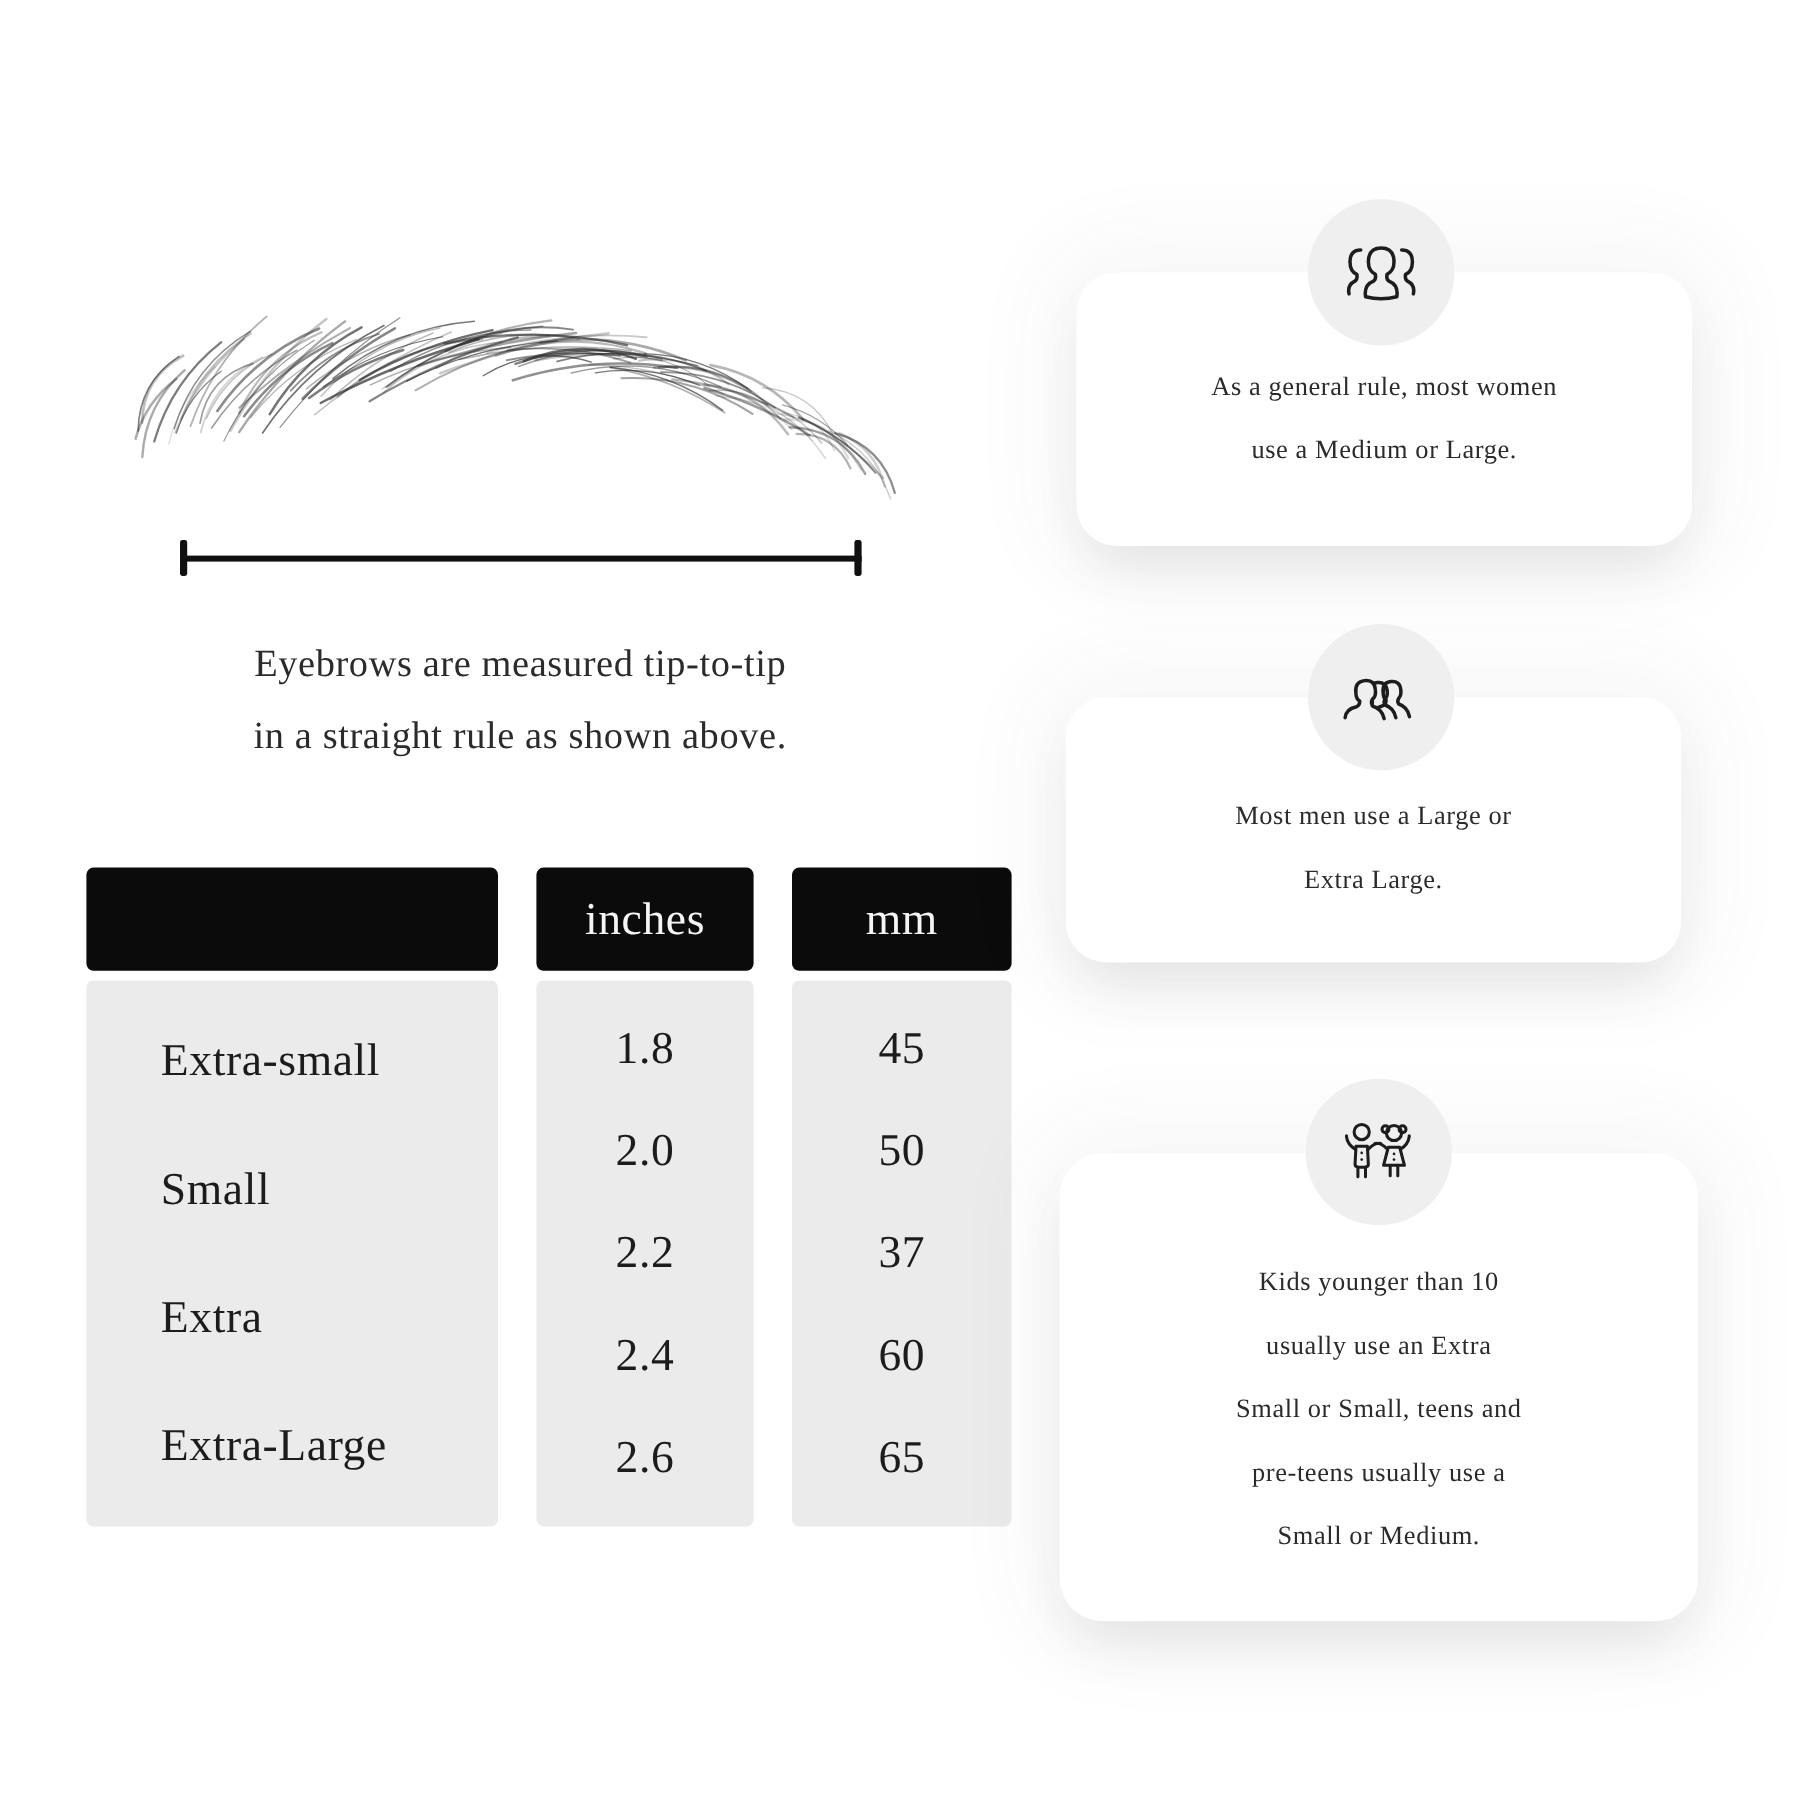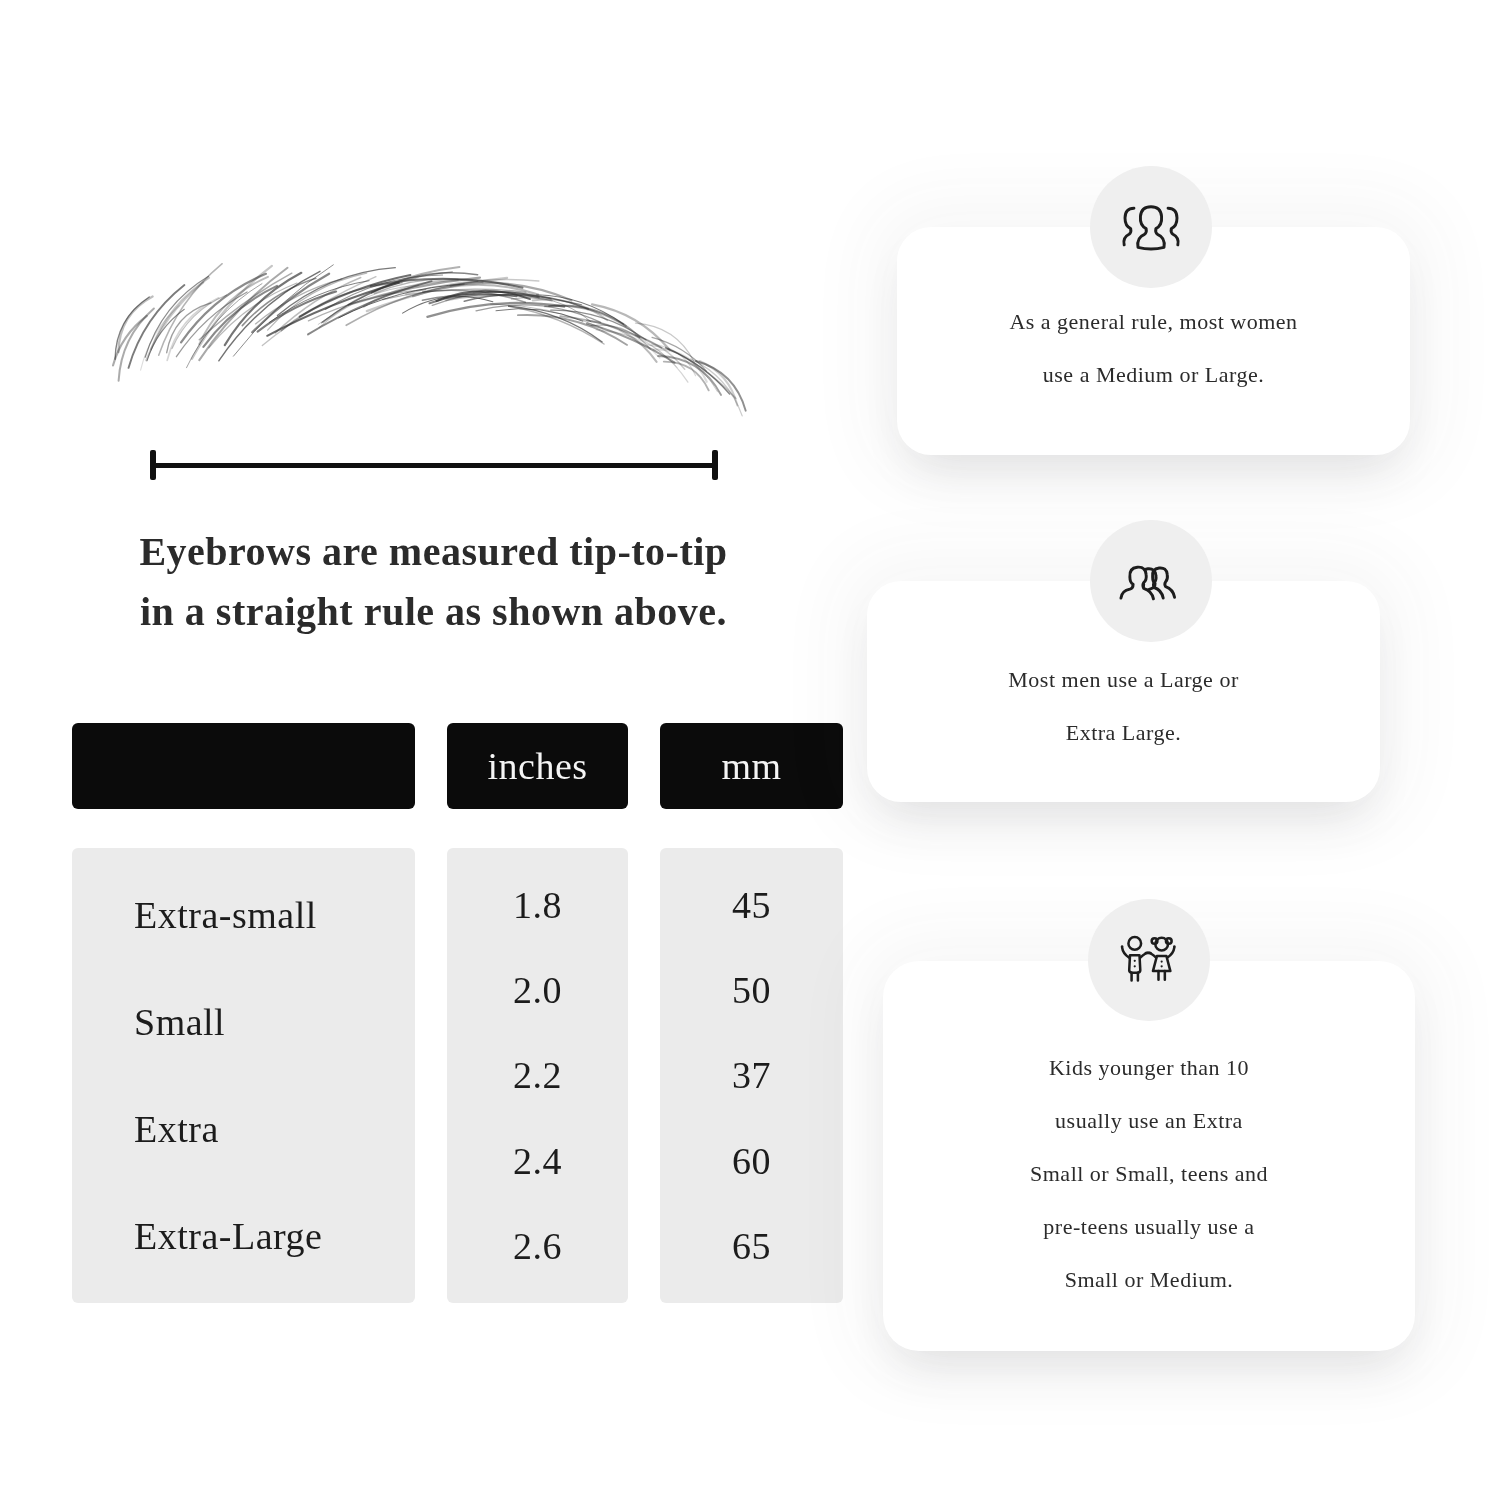--- a/index.html
+++ b/index.html
@@ -10,40 +10,40 @@
   
   .eyebrow{position:absolute;left:105px;top:222px;width:650px;height:215px;}
   
   .measure-line{position:absolute;left:150px;top:450px;width:568px;height:30px;}
   .measure-line .bar{position:absolute;left:0;top:13px;width:568px;height:5px;background:#101010;}
   .measure-line .cap{position:absolute;top:0;width:6px;height:30px;background:#101010;border-radius:2px;}
   .measure-line .cap.left{left:0;}
   .measure-line .cap.right{right:0;}
   
   .caption{position:absolute;left:72px;top:522px;width:723px;text-align:center;
-    font-size:40px;line-height:60px;color:#2b2b2b;letter-spacing:.5px;font-weight:bold;}
+    font-size:32px;line-height:60px;color:#2b2b2b;letter-spacing:.5px;}
   
   .size-table{position:absolute;left:72px;top:723px;width:723px;}
   .thead,.tbody{display:grid;grid-template-columns:343px 181px 183px;column-gap:8px;gap:32px;}
   .th{height:86px;background:#0b0b0b;border-radius:6px;color:#f5f5f5;
       display:flex;align-items:center;justify-content:center;font-size:38px;letter-spacing:.5px;}
   .tbody{margin-top:8px;}
   .tcol{height:455px;background:#ebebeb;border-radius:6px;
       display:flex;flex-direction:column;justify-content:space-around;
-      padding:14px 0;box-sizing:border-box;margin-top:31px;}
+      padding:14px 0;box-sizing:border-box;}
   .tcell{font-size:38px;color:#1c1c1c;letter-spacing:.5px;}
   .tcell.label{text-align:left;padding-left:62px;}
   .tcell.value{text-align:center;}
   
   .card{position:absolute;background:#ffffff;border-radius:34px;
     box-shadow:0 26px 48px -14px rgba(40,40,48,.12), 0 0 70px 28px rgba(60,60,70,.045);
     display:flex;flex-direction:column;align-items:center;box-sizing:border-box;}
   .card-text{width:100%;text-align:center;font-size:22px;line-height:53px;color:#2b2b2b;letter-spacing:.5px;}
   .card1{left:897px;top:227px;width:513px;height:228px;padding-top:68px;}
-  .card2{left:867px;top:581px;width:513px;height:221px;padding-top:72px;}
+  .card2{left:888px;top:581px;width:513px;height:221px;padding-top:72px;}
   .card3{left:883px;top:961px;width:532px;height:390px;padding-top:80px;border-radius:36px;}
   .icon-circle{position:absolute;width:122px;height:122px;border-radius:50%;background:#efefef;
     display:flex;align-items:center;justify-content:center;}
   .circle1{left:1090px;top:166px;}
   .circle2{left:1090px;top:520px;}
   .circle3{left:1088px;top:899px;}
   .icon-circle svg{display:block;}
   .ico{stroke:#1d1d1d;fill:none;stroke-width:3.6;stroke-linecap:round;stroke-linejoin:round;}
 </style>
 </head>

